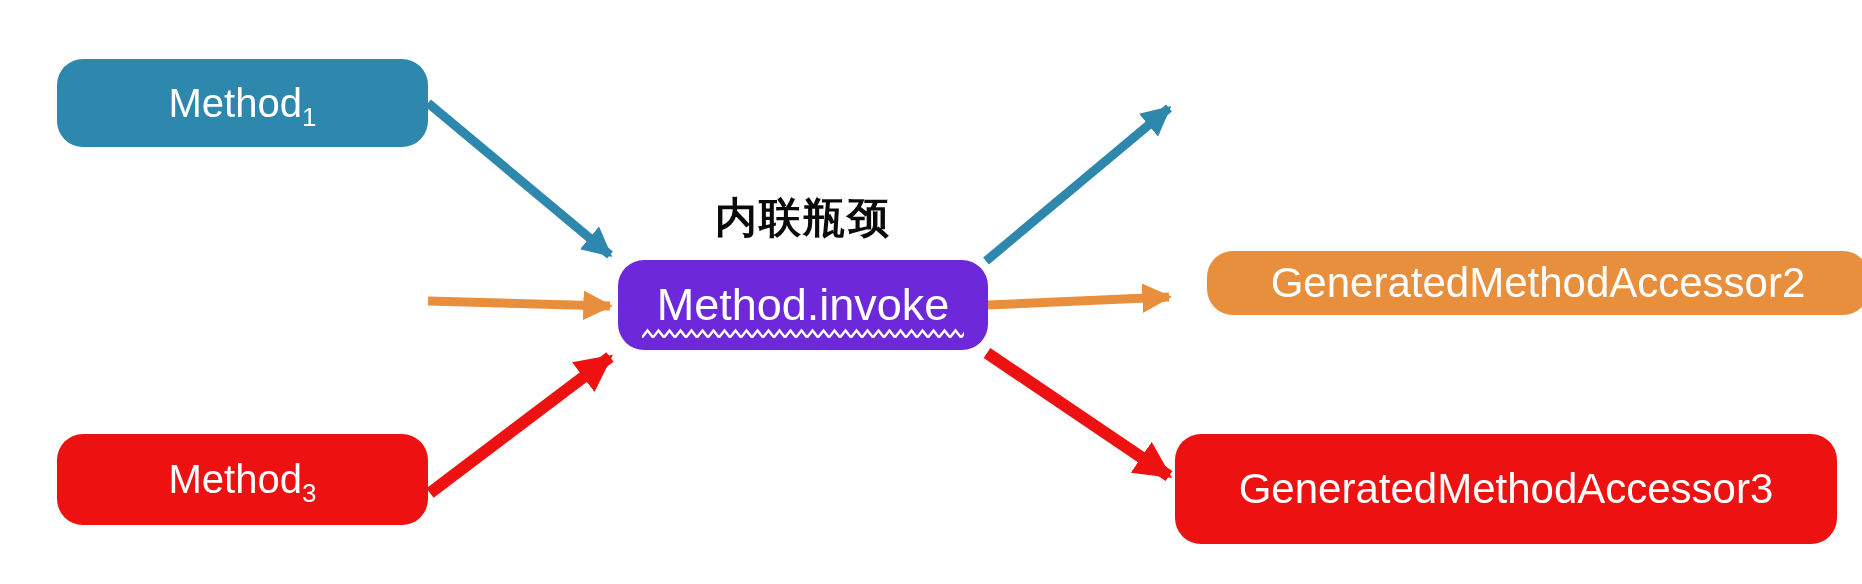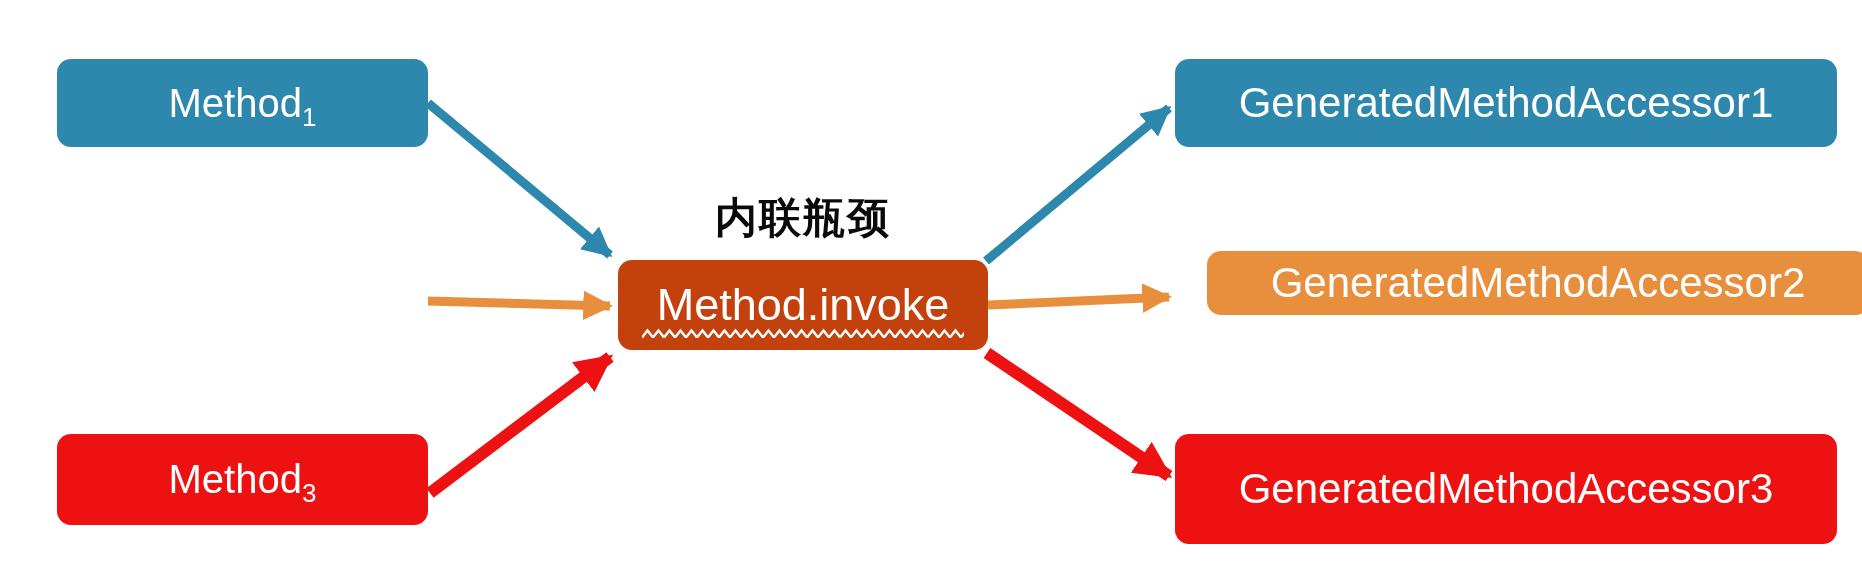--- a/index.html
+++ b/index.html
@@ -12,21 +12,21 @@
     font-family: "Liberation Sans", "DejaVu Sans", sans-serif;
   }
   .arrows {
     position: absolute;
     left: 0; top: 0;
     width: 1862px; height: 584px;
     pointer-events: none;
   }
   .box {
     position: absolute;
-    border-radius: 14px;
+    border-radius: 26px;
     display: flex;
     align-items: center;
     justify-content: center;
     color: #ffffff;
     box-sizing: border-box;
   }
   .box.left   { left: 57px;  width: 371px; font-size: 40px; }
   .box.right  { left: 1175px; width: 662px; font-size: 42px; }
   .box.center { left: 618px; top: 260px; width: 370px; height: 90px; font-size: 45px; }
   .box sub { font-size: 26px; line-height: 0; }
@@ -77,35 +77,32 @@
 
   <div class="box left" style="top: 59px; height: 88px; background: rgb(46, 135, 173);">
     <span class="box-label"><span>Method</span><sub>1</sub></span>
   </div>
   <div class="box left" style="top: 434px; height: 91px; background: rgb(238, 17, 17); text-align: right;">
     <span class="box-label"><span>Method</span><sub>3</sub></span>
   </div>
 
   <div class="annotation">内联瓶颈</div>
 
-  <div class="box center" style="background: #c2410c;">
+  <div class="box center" style="background: #6d28d9;">
     <span class="box-label">Method.invoke</span>
     <svg class="zigzag" width="322" height="11" viewBox="0 0 322 11" xmlns="http://www.w3.org/2000/svg">
       <defs>
         <pattern id="zigpat" width="11" height="11" patternUnits="userSpaceOnUse">
           <polyline points="0,9.5 5.5,2.5 11,9.5" fill="none" stroke="#ffffff" stroke-width="2.4"></polyline>
         </pattern>
       </defs>
       <rect width="322" height="11" fill="url(#zigpat)"></rect>
     </svg>
   </div>
 
-  <div class="box right" style="top: 59px; height: 88px; background: rgb(46, 135, 173);">
-    <span class="box-label">GeneratedMethodAccessor1</span>
-  </div>
   <div class="box right" style="top: 251px; height: 64px; background: rgb(232, 143, 61); margin-left: 32px;">
     <span class="box-label">GeneratedMethodAccessor2</span>
   </div>
   <div class="box right" style="top: 434px; height: 110px; background: rgb(238, 17, 17);">
     <span class="box-label">GeneratedMethodAccessor3</span>
   </div>
 
 </div>
 
 </body></html>

